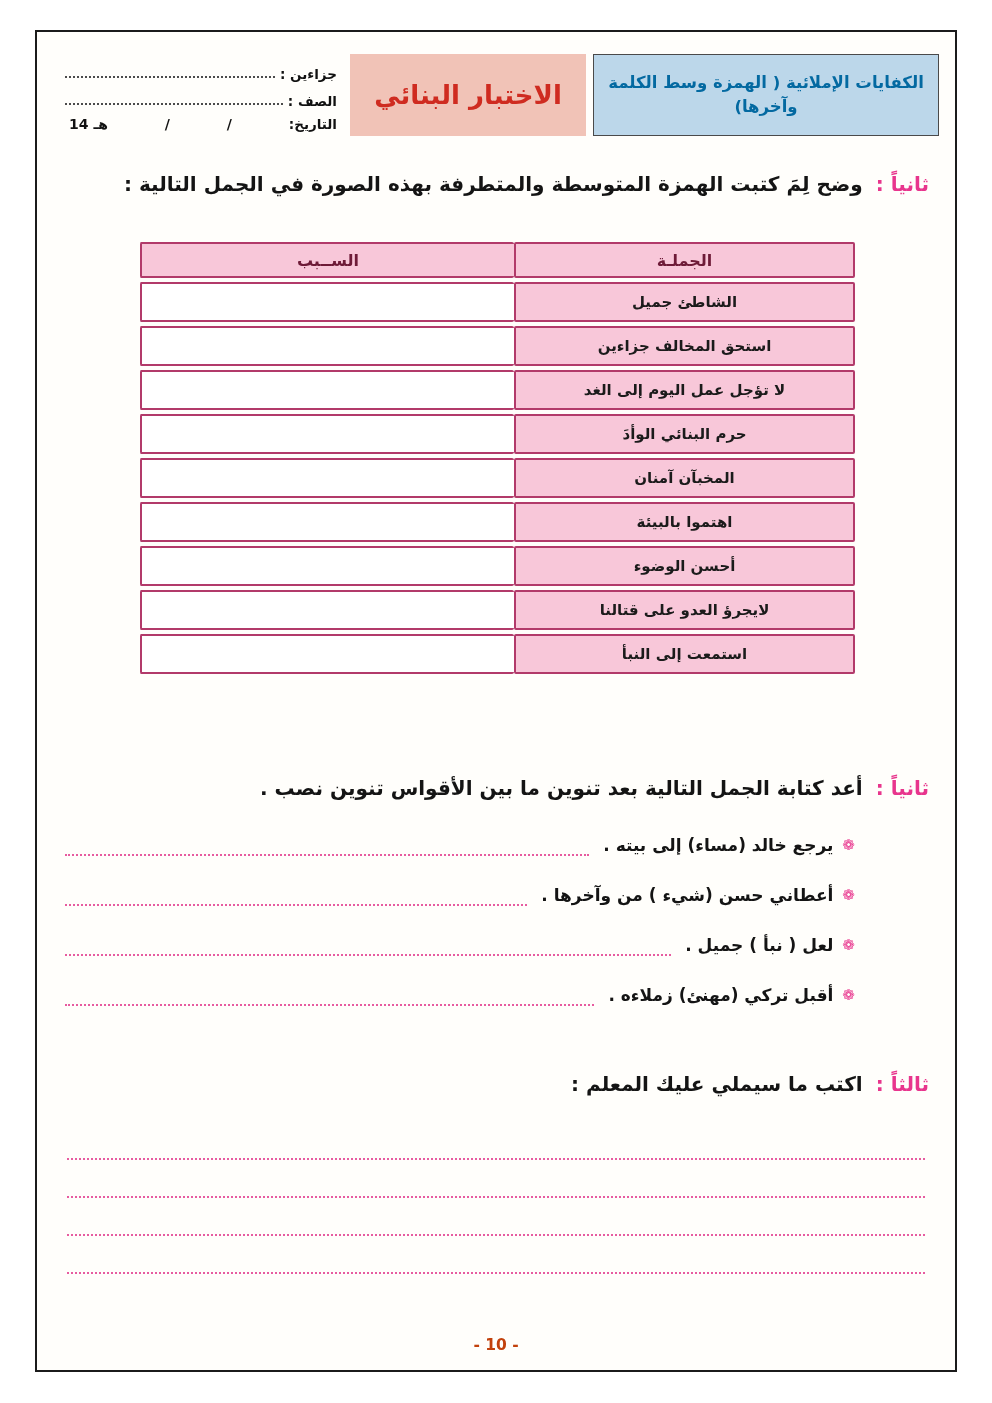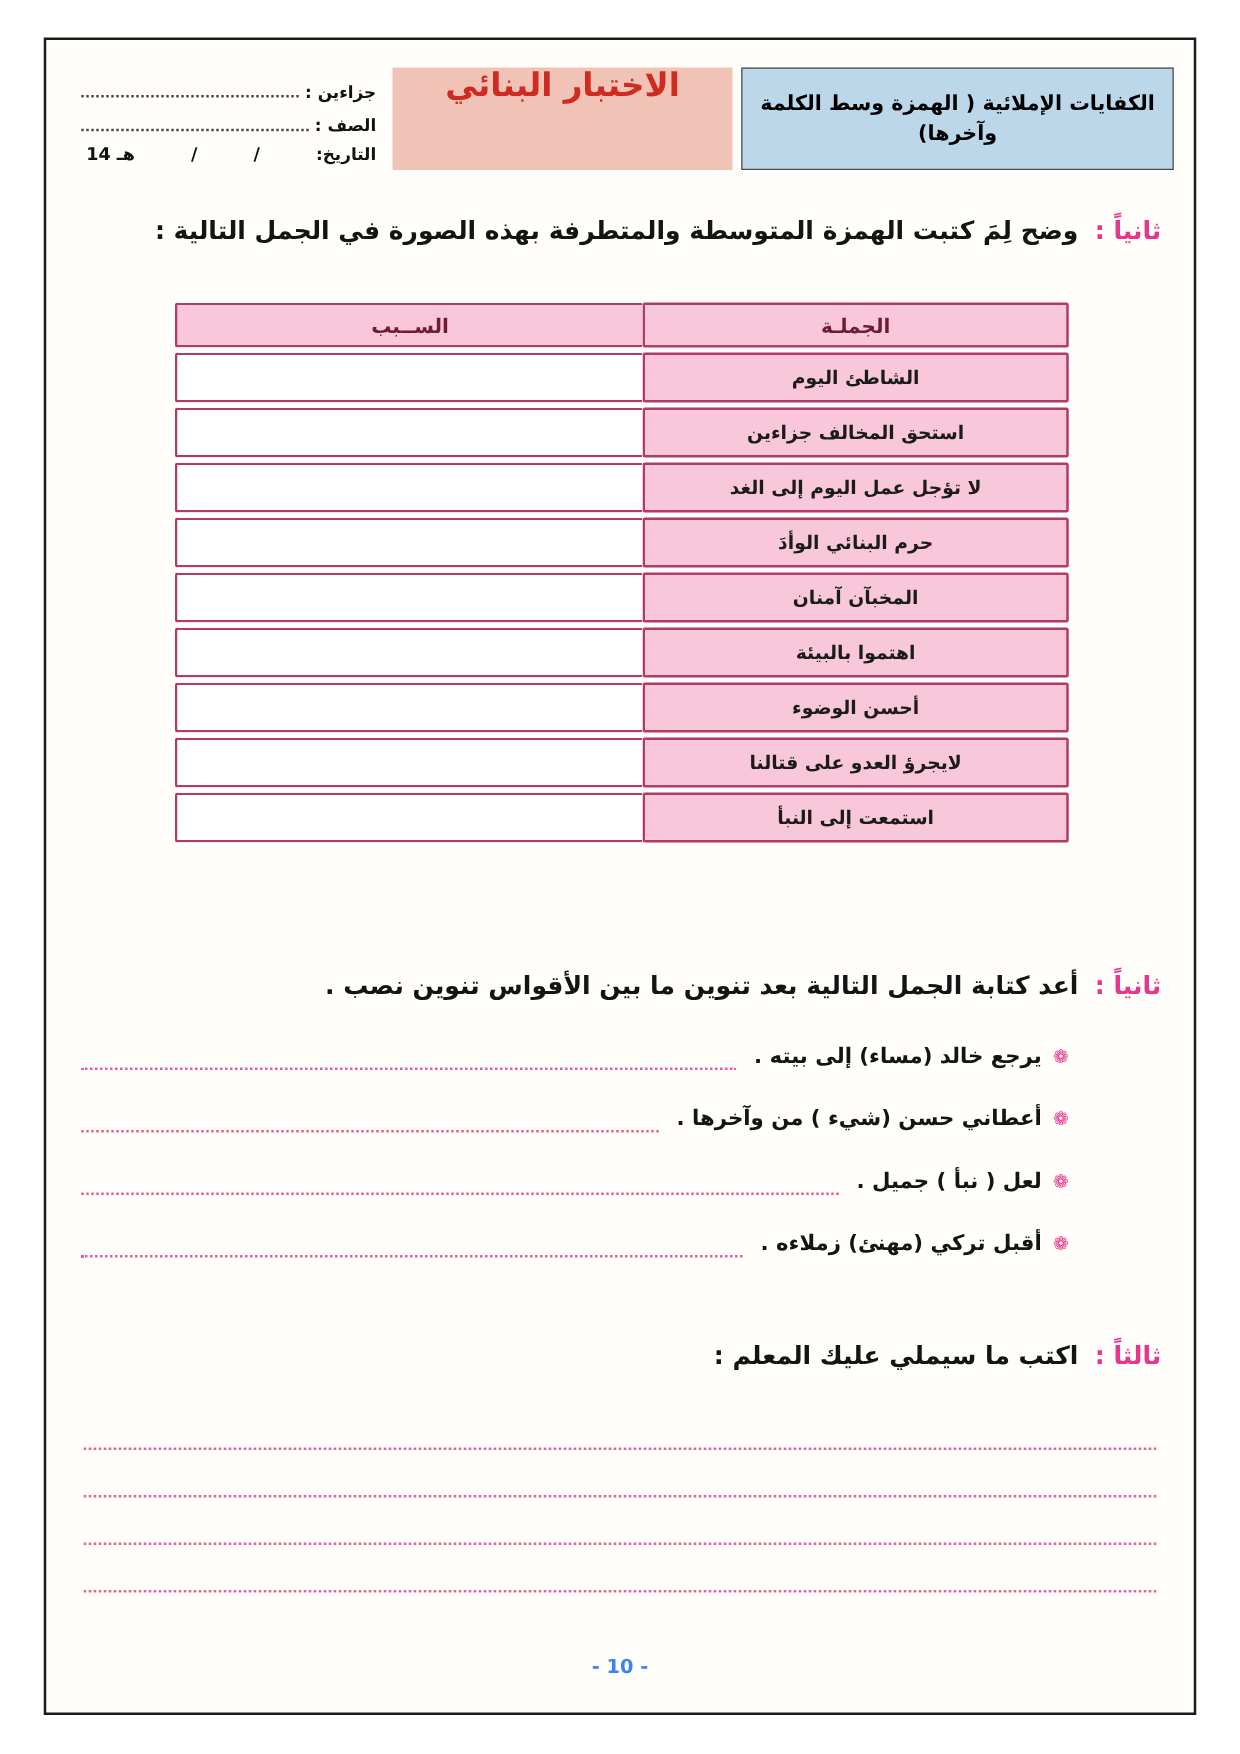--- a/index.html
+++ b/index.html
@@ -23,25 +23,25 @@
   .header{
     position:absolute;top:22px;right:16px;left:16px;height:82px;
     display:flex;gap:7px;align-items:stretch;
   }
   .topic-box{
     width:346px;flex:none;
     background:#bcd7ea;border:1px solid #4a4a4a;
     display:flex;align-items:center;justify-content:center;
     text-align:center;padding:4px 12px;box-sizing:border-box;
   }
-  .topic-text{font-size:16.5px;font-weight:700;color:#000000;line-height:1.45;}
+  .topic-text{font-size:16.5px;font-weight:700;color:#0369a1;line-height:1.45;}
   .title-box{
-    width:272px;flex:none;
+    width:236px;flex:none;
     background:#f1c3b7;
-    display:flex;justify-content:center;
+    display:flex;align-items:center;justify-content:center;
   }
   .title-text{font-size:26px;font-weight:700;color:#cf2b20;}
   .info-box{
     flex:1;box-sizing:border-box;
     padding:3px 6px 0 10px;
     display:flex;flex-direction:column;justify-content:space-between;
   }
   .info-row{display:flex;align-items:flex-end;height:25px;}
   .info-label{font-size:13.5px;font-weight:700;color:#111;white-space:nowrap;}
   .info-blank{
@@ -85,22 +85,22 @@
     border-bottom:2.5px dotted #e75ba0;
     position:relative;top:2px;
   }
 
   
   .dictation{position:absolute;top:1090px;right:30px;left:30px;}
   .dict-line{height:36px;border-bottom:2.5px dotted #e75ba0;}
 
   
   .pagenum{
-    position:absolute;bottom:28px;left:0;right:0;
-    text-align:center;font-size:15.5px;font-weight:700;color:#3b82f6;
+    position:absolute;bottom:16px;left:0;right:0;
+    text-align:center;font-size:15.5px;font-weight:700;color:#c2410c;
     direction:ltr;
     margin-top:34px;
   }
 </style>
 </head>
 <body>
 
 <div class="frame">
 
   <div class="header">
@@ -132,21 +132,21 @@
     <span class="sec-label">ثانياً :</span>
     <span class="sec-text">وضح لِمَ كتبت الهمزة المتوسطة والمتطرفة بهذه الصورة في الجمل التالية :</span>
   </div>
 
   <div class="qtable">
     <div class="qrow qhead">
       <div class="cell sent head">الجملـة</div>
       <div class="cell reason head">الســبب</div>
     </div>
     <div class="qrow">
-      <div class="cell sent">الشاطئ اليوم</div>
+      <div class="cell sent">الشاطئ جميل</div>
       <div class="cell reason"></div>
     </div>
     <div class="qrow">
       <div class="cell sent">استحق المخالف جزاءين</div>
       <div class="cell reason"></div>
     </div>
     <div class="qrow">
       <div class="cell sent">لا تؤجل عمل اليوم إلى الغد</div>
       <div class="cell reason"></div>
     </div>

